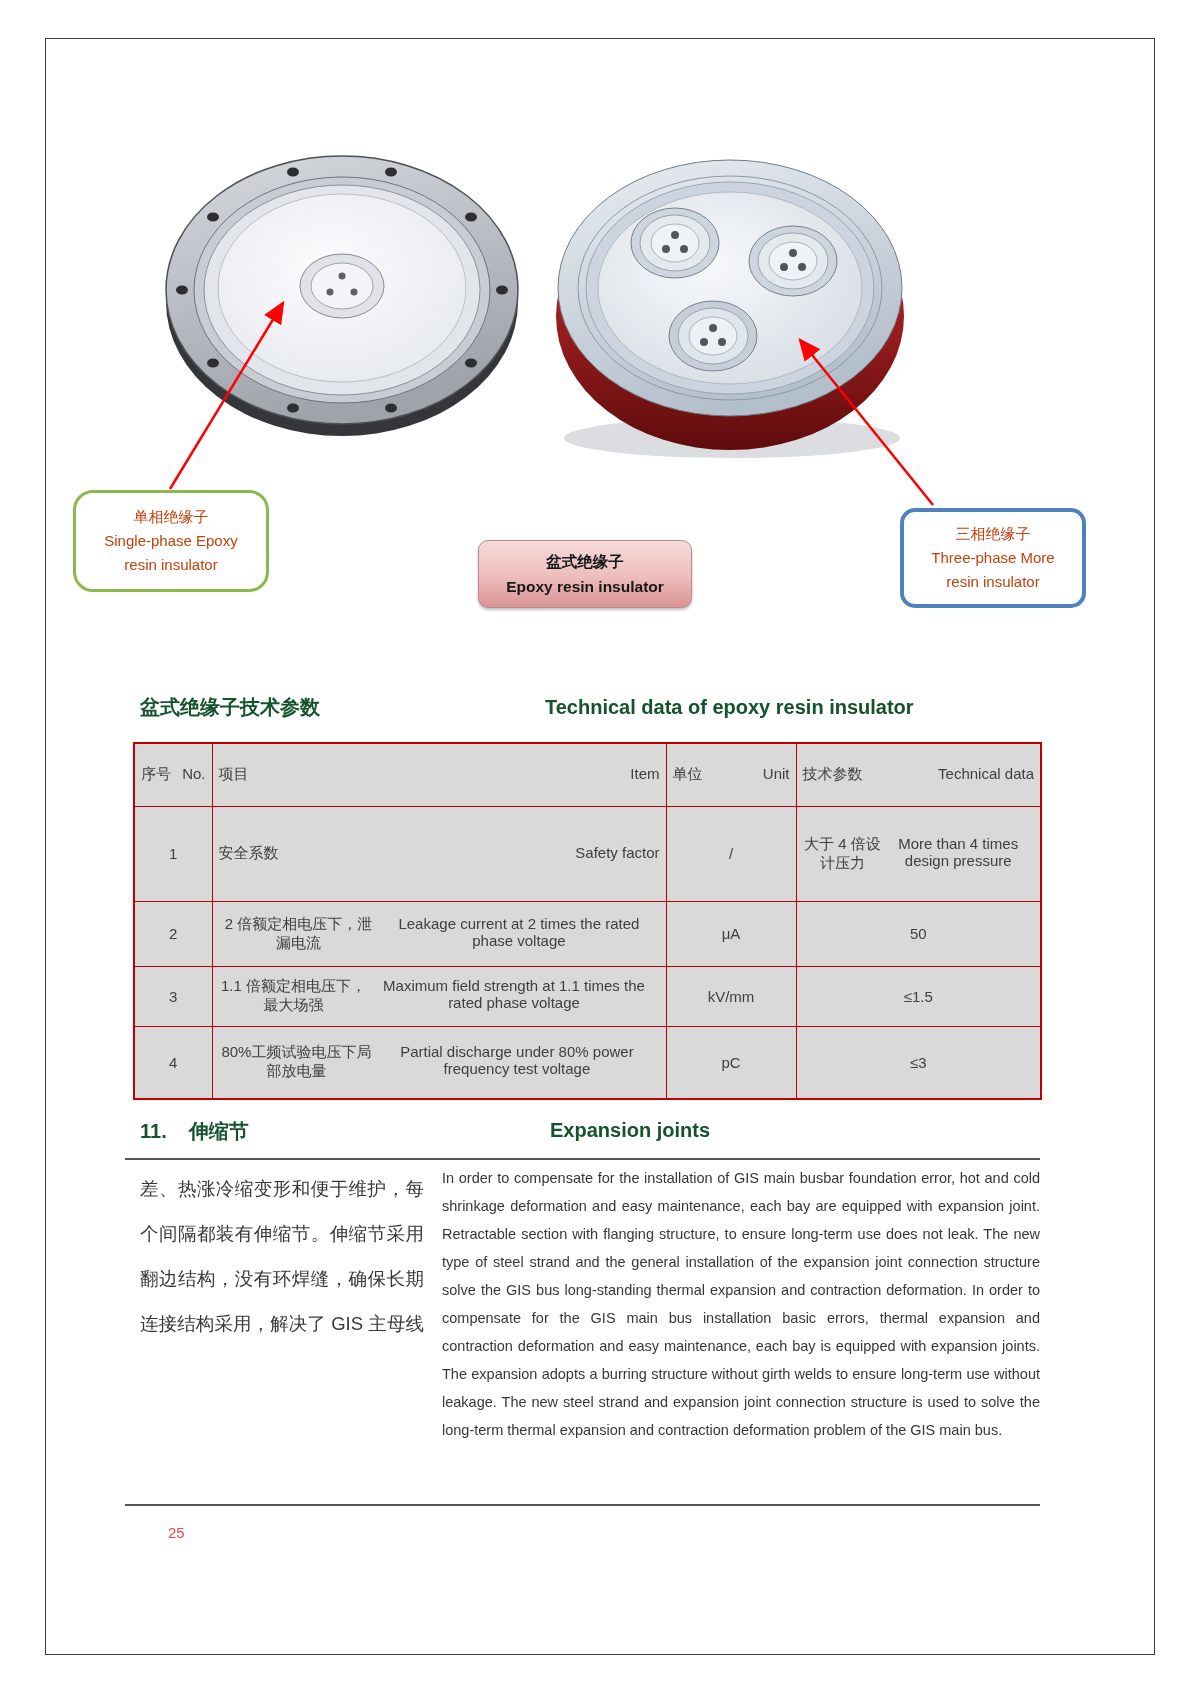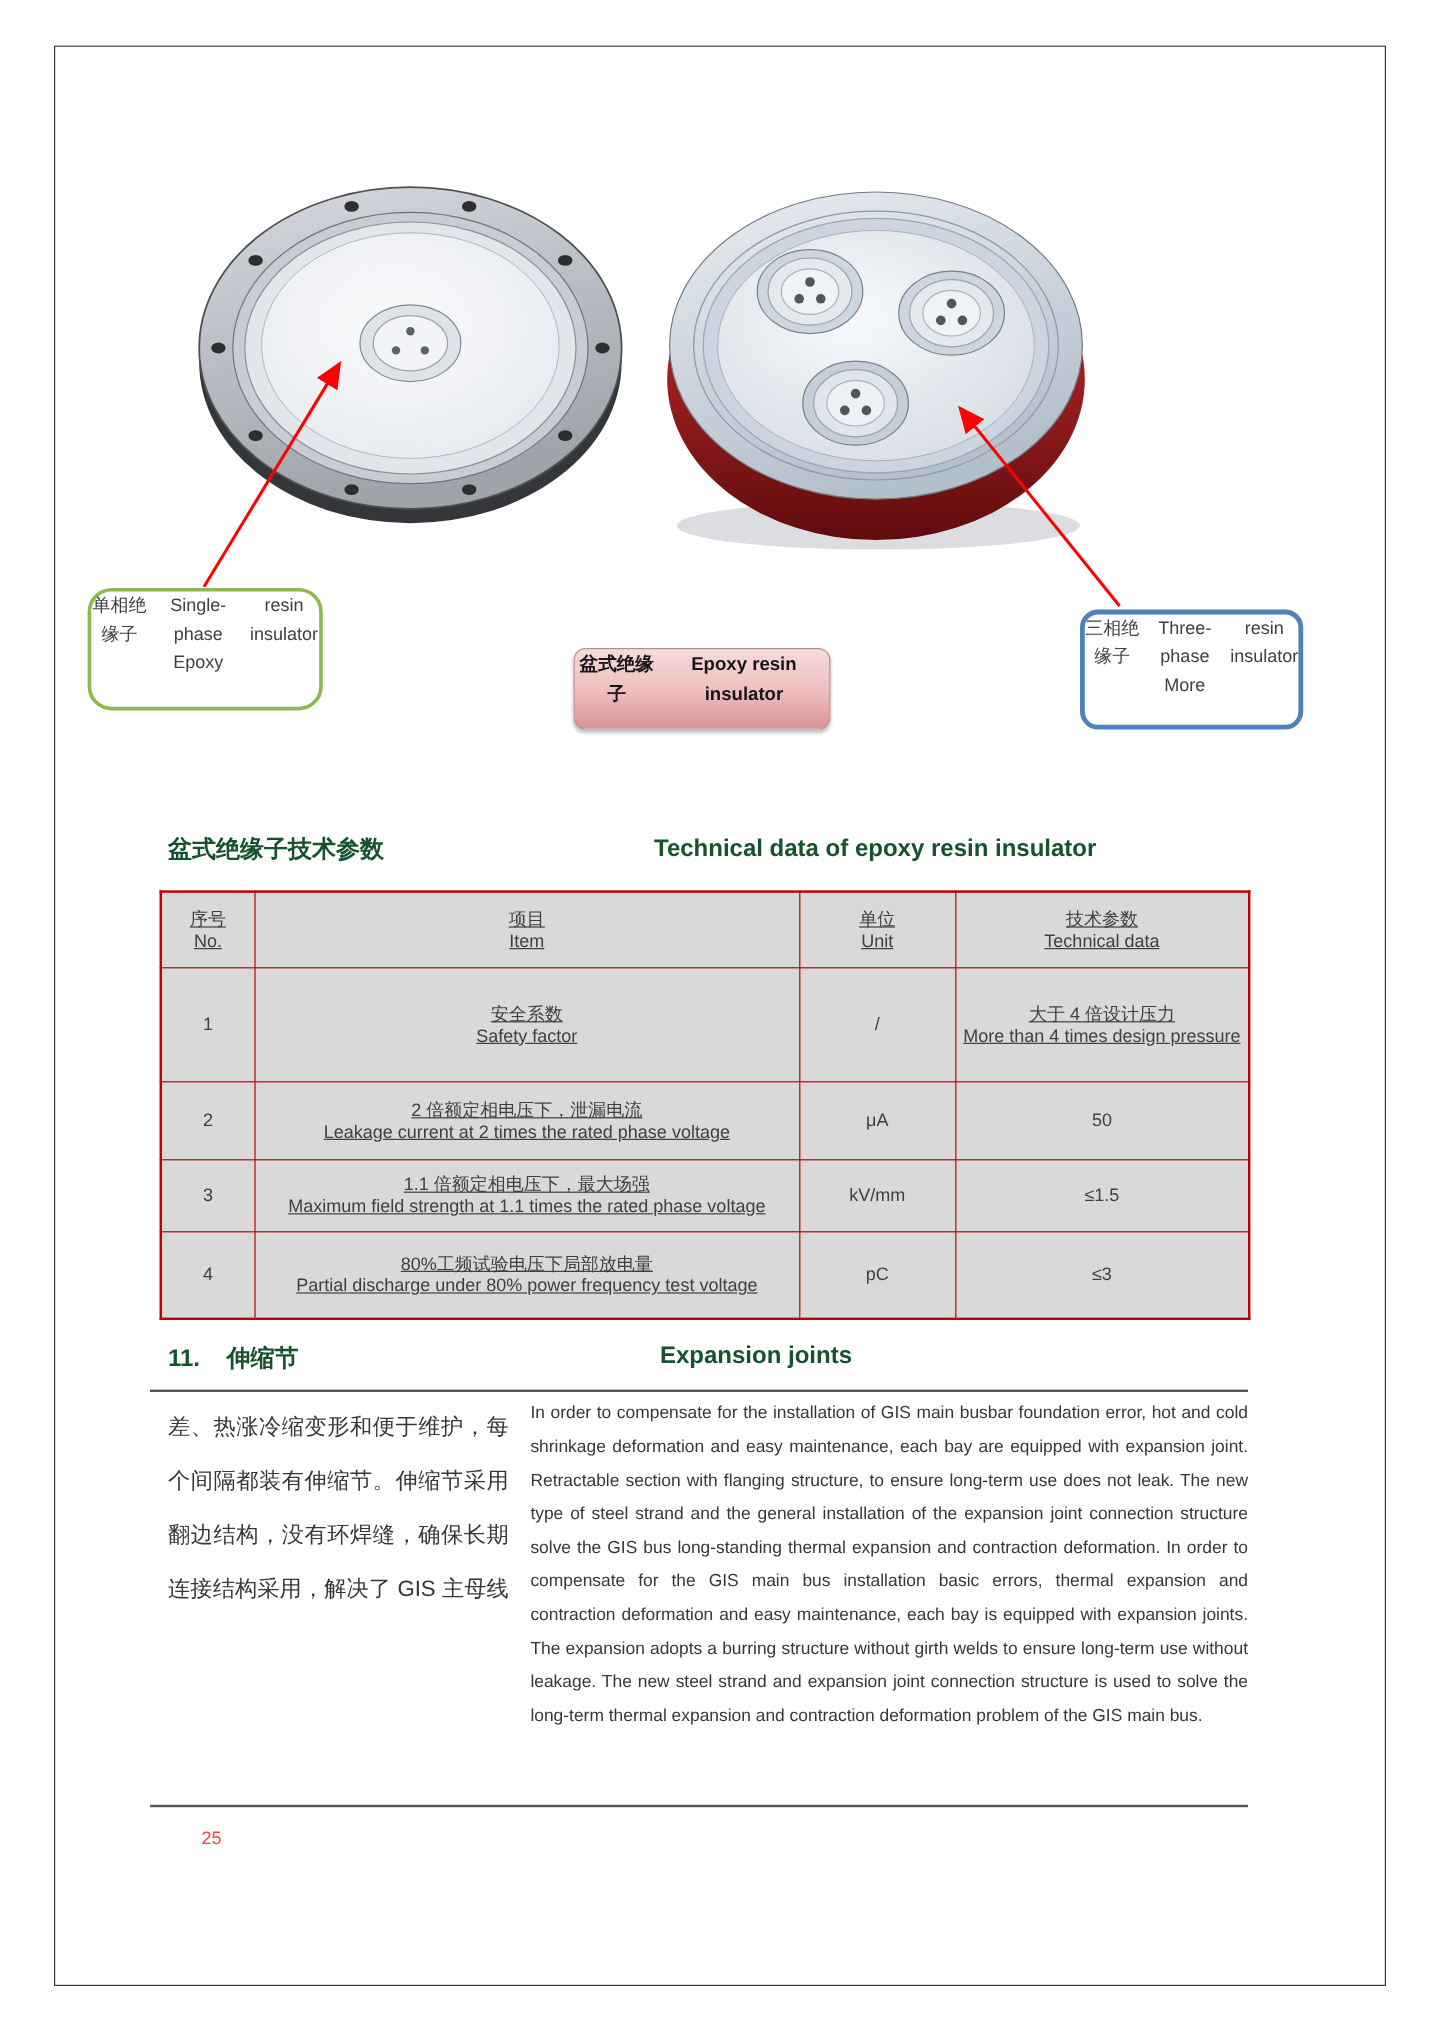--- a/index.html
+++ b/index.html
@@ -7,45 +7,45 @@
         font-family:"Liberation Sans","DejaVu Sans",sans-serif;color:#3a3a3a;}
   .abs{position:absolute;}
   .page-border{left:45px;top:38px;width:1108px;height:1615px;border:1.5px solid #3f3f3f;}
 
   
   .fig-left{left:160px;top:150px;width:360px;height:290px;}
   .fig-right{left:552px;top:138px;width:356px;height:330px;}
   .arrows{left:0;top:0;width:1200px;height:700px;pointer-events:none;}
 
   
-  .callout{background:#fff;text-align:center;font-size:15px;line-height:24px;color:#404040;
-           display:flex;flex-direction:row;justify-content:center;}
+  .callout{background:#fff;text-align:center;font-size:15px;line-height:24px;color:#c2410c;
+           display:flex;flex-direction:column;justify-content:center;}
   .callout.green{left:73px;top:490px;width:190px;height:96px;border:3.5px solid var(--green-callout-border,#8DB84A);border-radius:20px;}
   .callout.blue{left:900px;top:508px;width:178px;height:92px;border:4px solid var(--blue-callout-border,#4F81BD);border-radius:15px;}
   .pinkbox{left:478px;top:540px;width:212px;height:66px;border-radius:10px;
            border:1px solid #b98a8a;
            background:linear-gradient(180deg,var(--pink-box-top,#F6DBDB) 0%,#eebcbc 55%,var(--pink-box-bottom,#D99494) 100%);
            box-shadow:0 2px 3px rgba(0,0,0,0.25);
-           display:flex;flex-direction:row;justify-content:center;text-align:center;
+           display:flex;flex-direction:column;justify-content:center;text-align:center;
            font-size:15.5px;font-weight:bold;line-height:25px;color:#161616;}
 
   
   .sec-title{font-size:20px;font-weight:bold;color:#14532d;white-space:nowrap;}
   .title-zh{left:140px;top:694px;}
   .title-en{left:545px;top:696px;}
   .sec11-zh{left:140px;top:1118px;}
   .sec11-zh .num{margin-right:22px;}
   .sec11-en{left:550px;top:1119px;}
 
   
   .datatable{left:133px;top:742px;width:907px;border-collapse:collapse;table-layout:fixed;
              background:var(--table-bg,#D9D9D9);border:2.5px solid var(--table-border,#C00000);
              font-size:15px;color:#3f3f3f;}
   .datatable td{border:1.5px solid var(--table-border,#C00000);padding:0 6px;vertical-align:middle;}
-  .c2{display:flex;flex-direction:column;justify-content:center;height:100%;text-align:center;text-decoration:underline;}
+  .c2{display:flex;flex-direction:row;justify-content:space-between;height:100%;text-align:center;}
   .c1{display:flex;flex-direction:column;justify-content:center;height:100%;text-align:center;}
 
   
   .rule{height:2px;background:#555;}
   .rule-top{left:125px;top:1158px;width:915px;}
   .rule-bottom{left:125px;top:1504px;width:915px;}
 
   
   .zh-col{left:140px;top:1166px;width:284px;font-size:18.5px;color:#373737;}
   .zh-col .zline{height:45px;line-height:45px;text-align:justify;text-align-last:justify;white-space:nowrap;}

